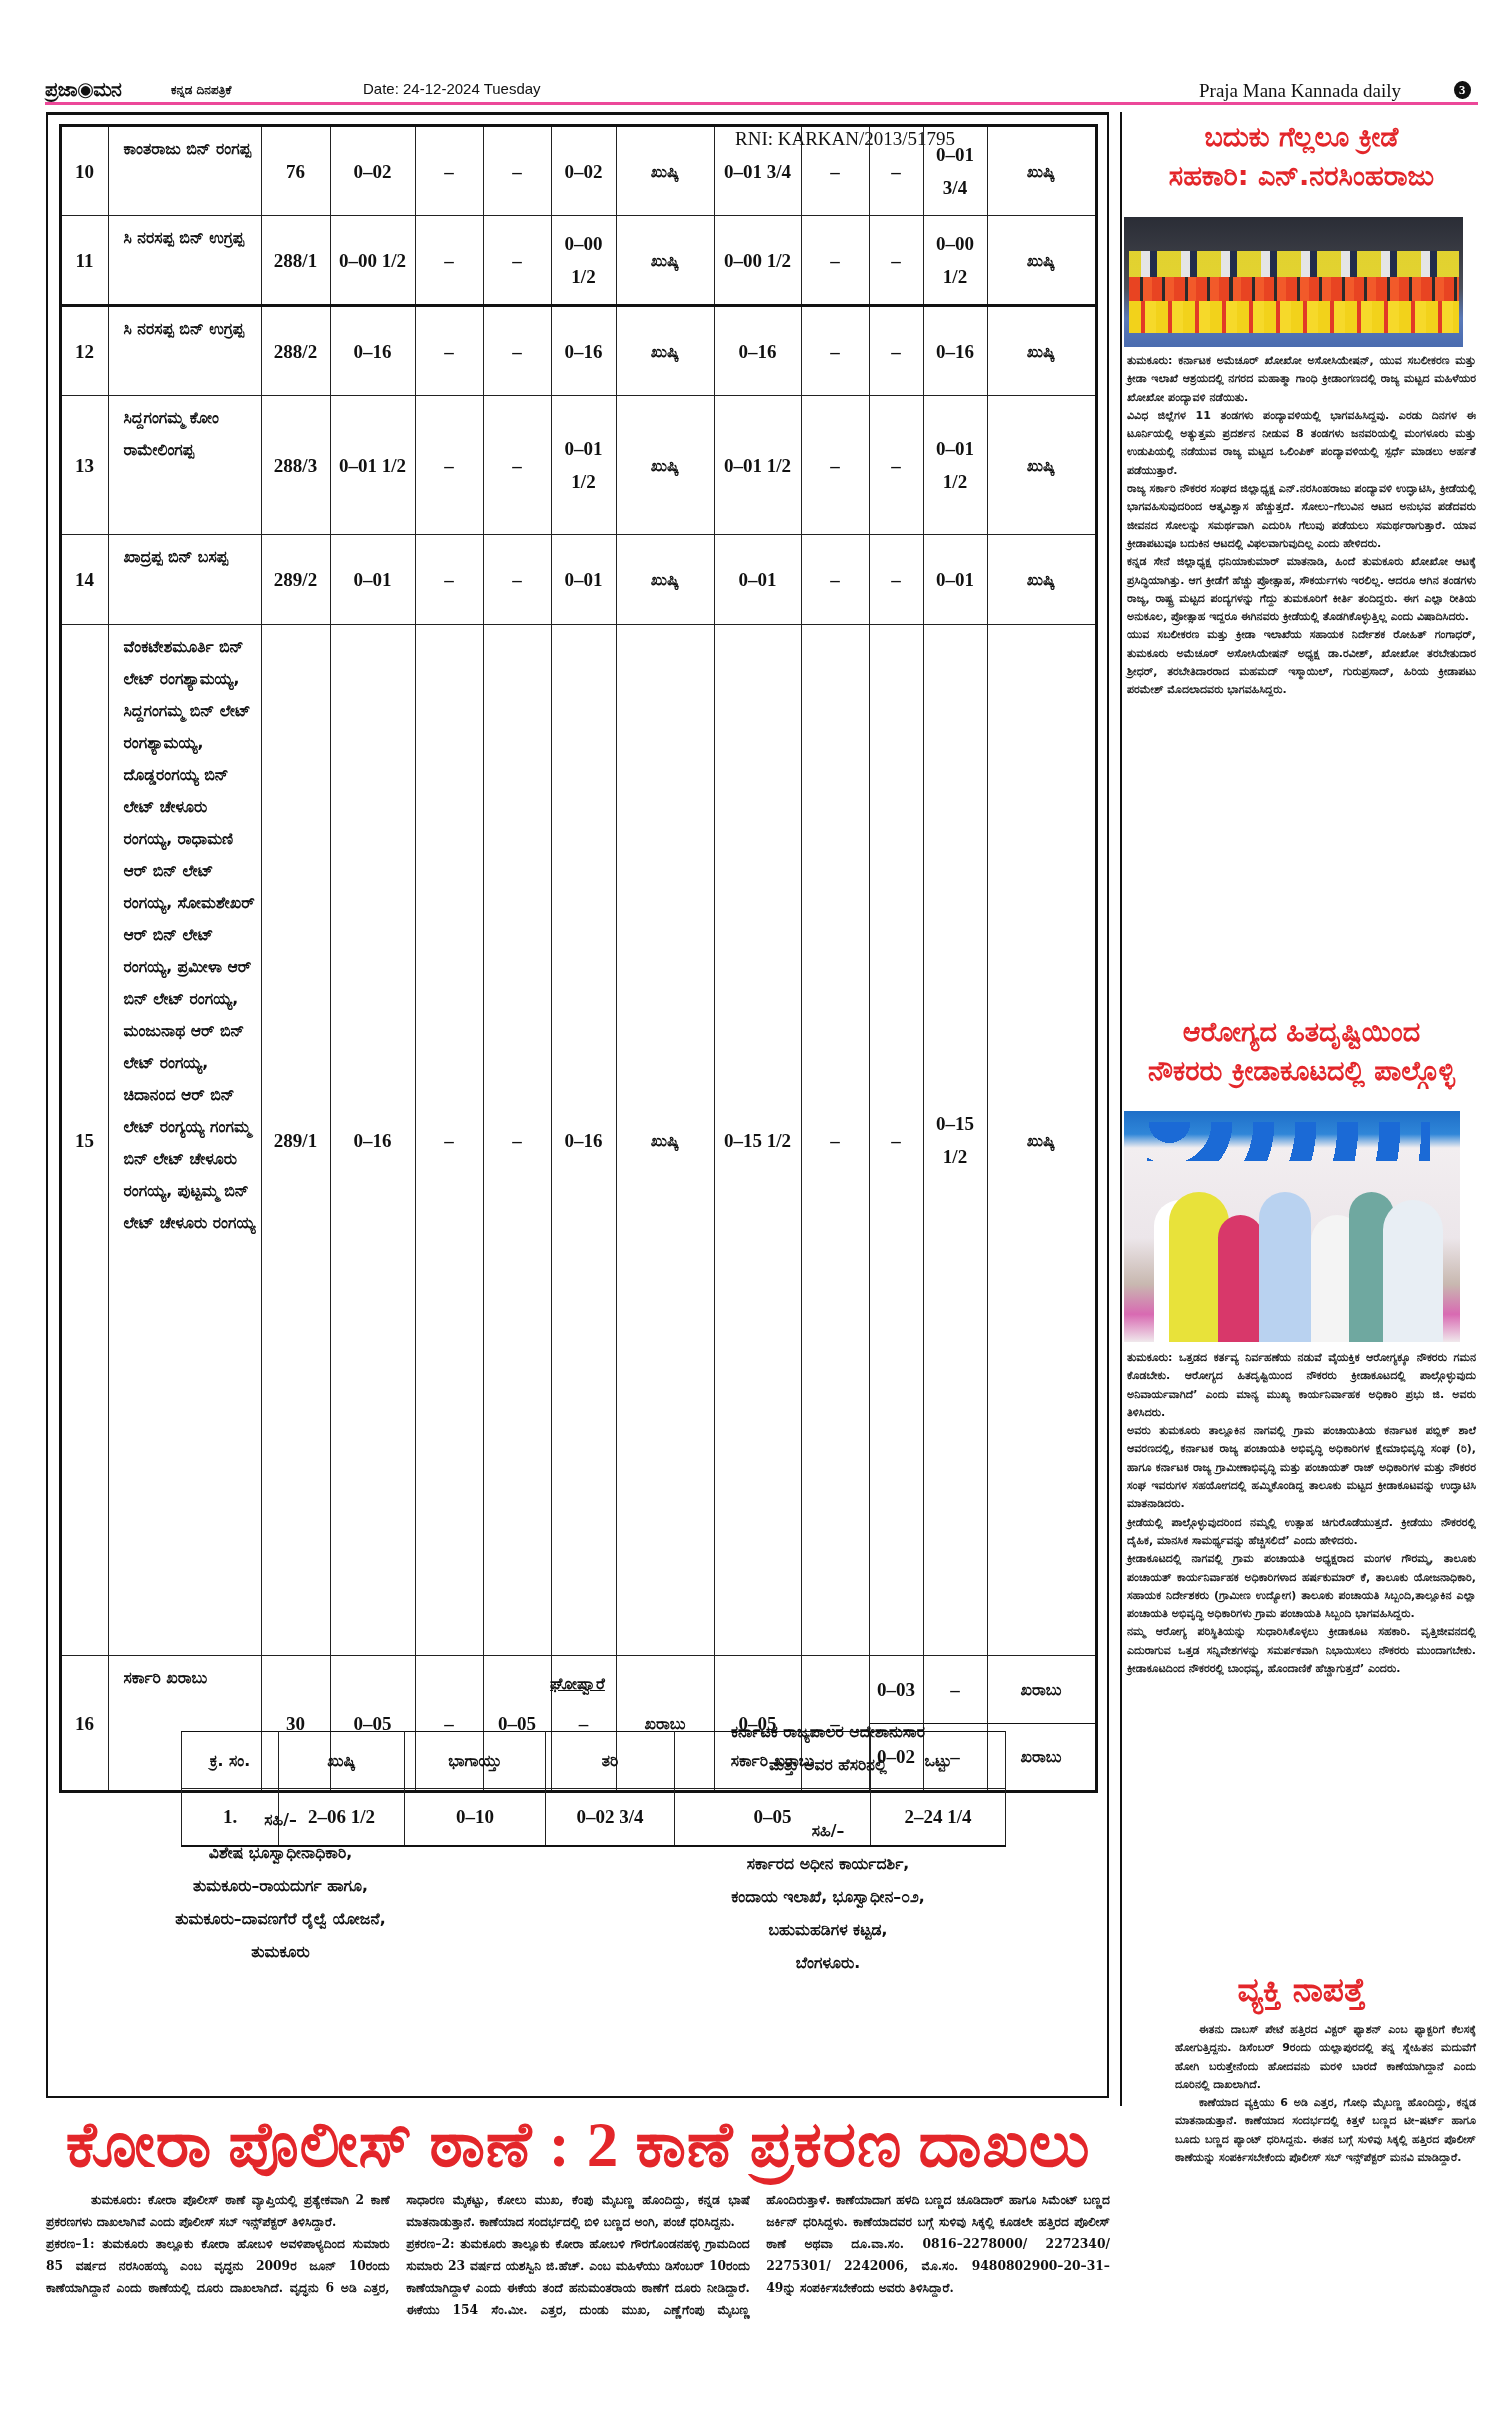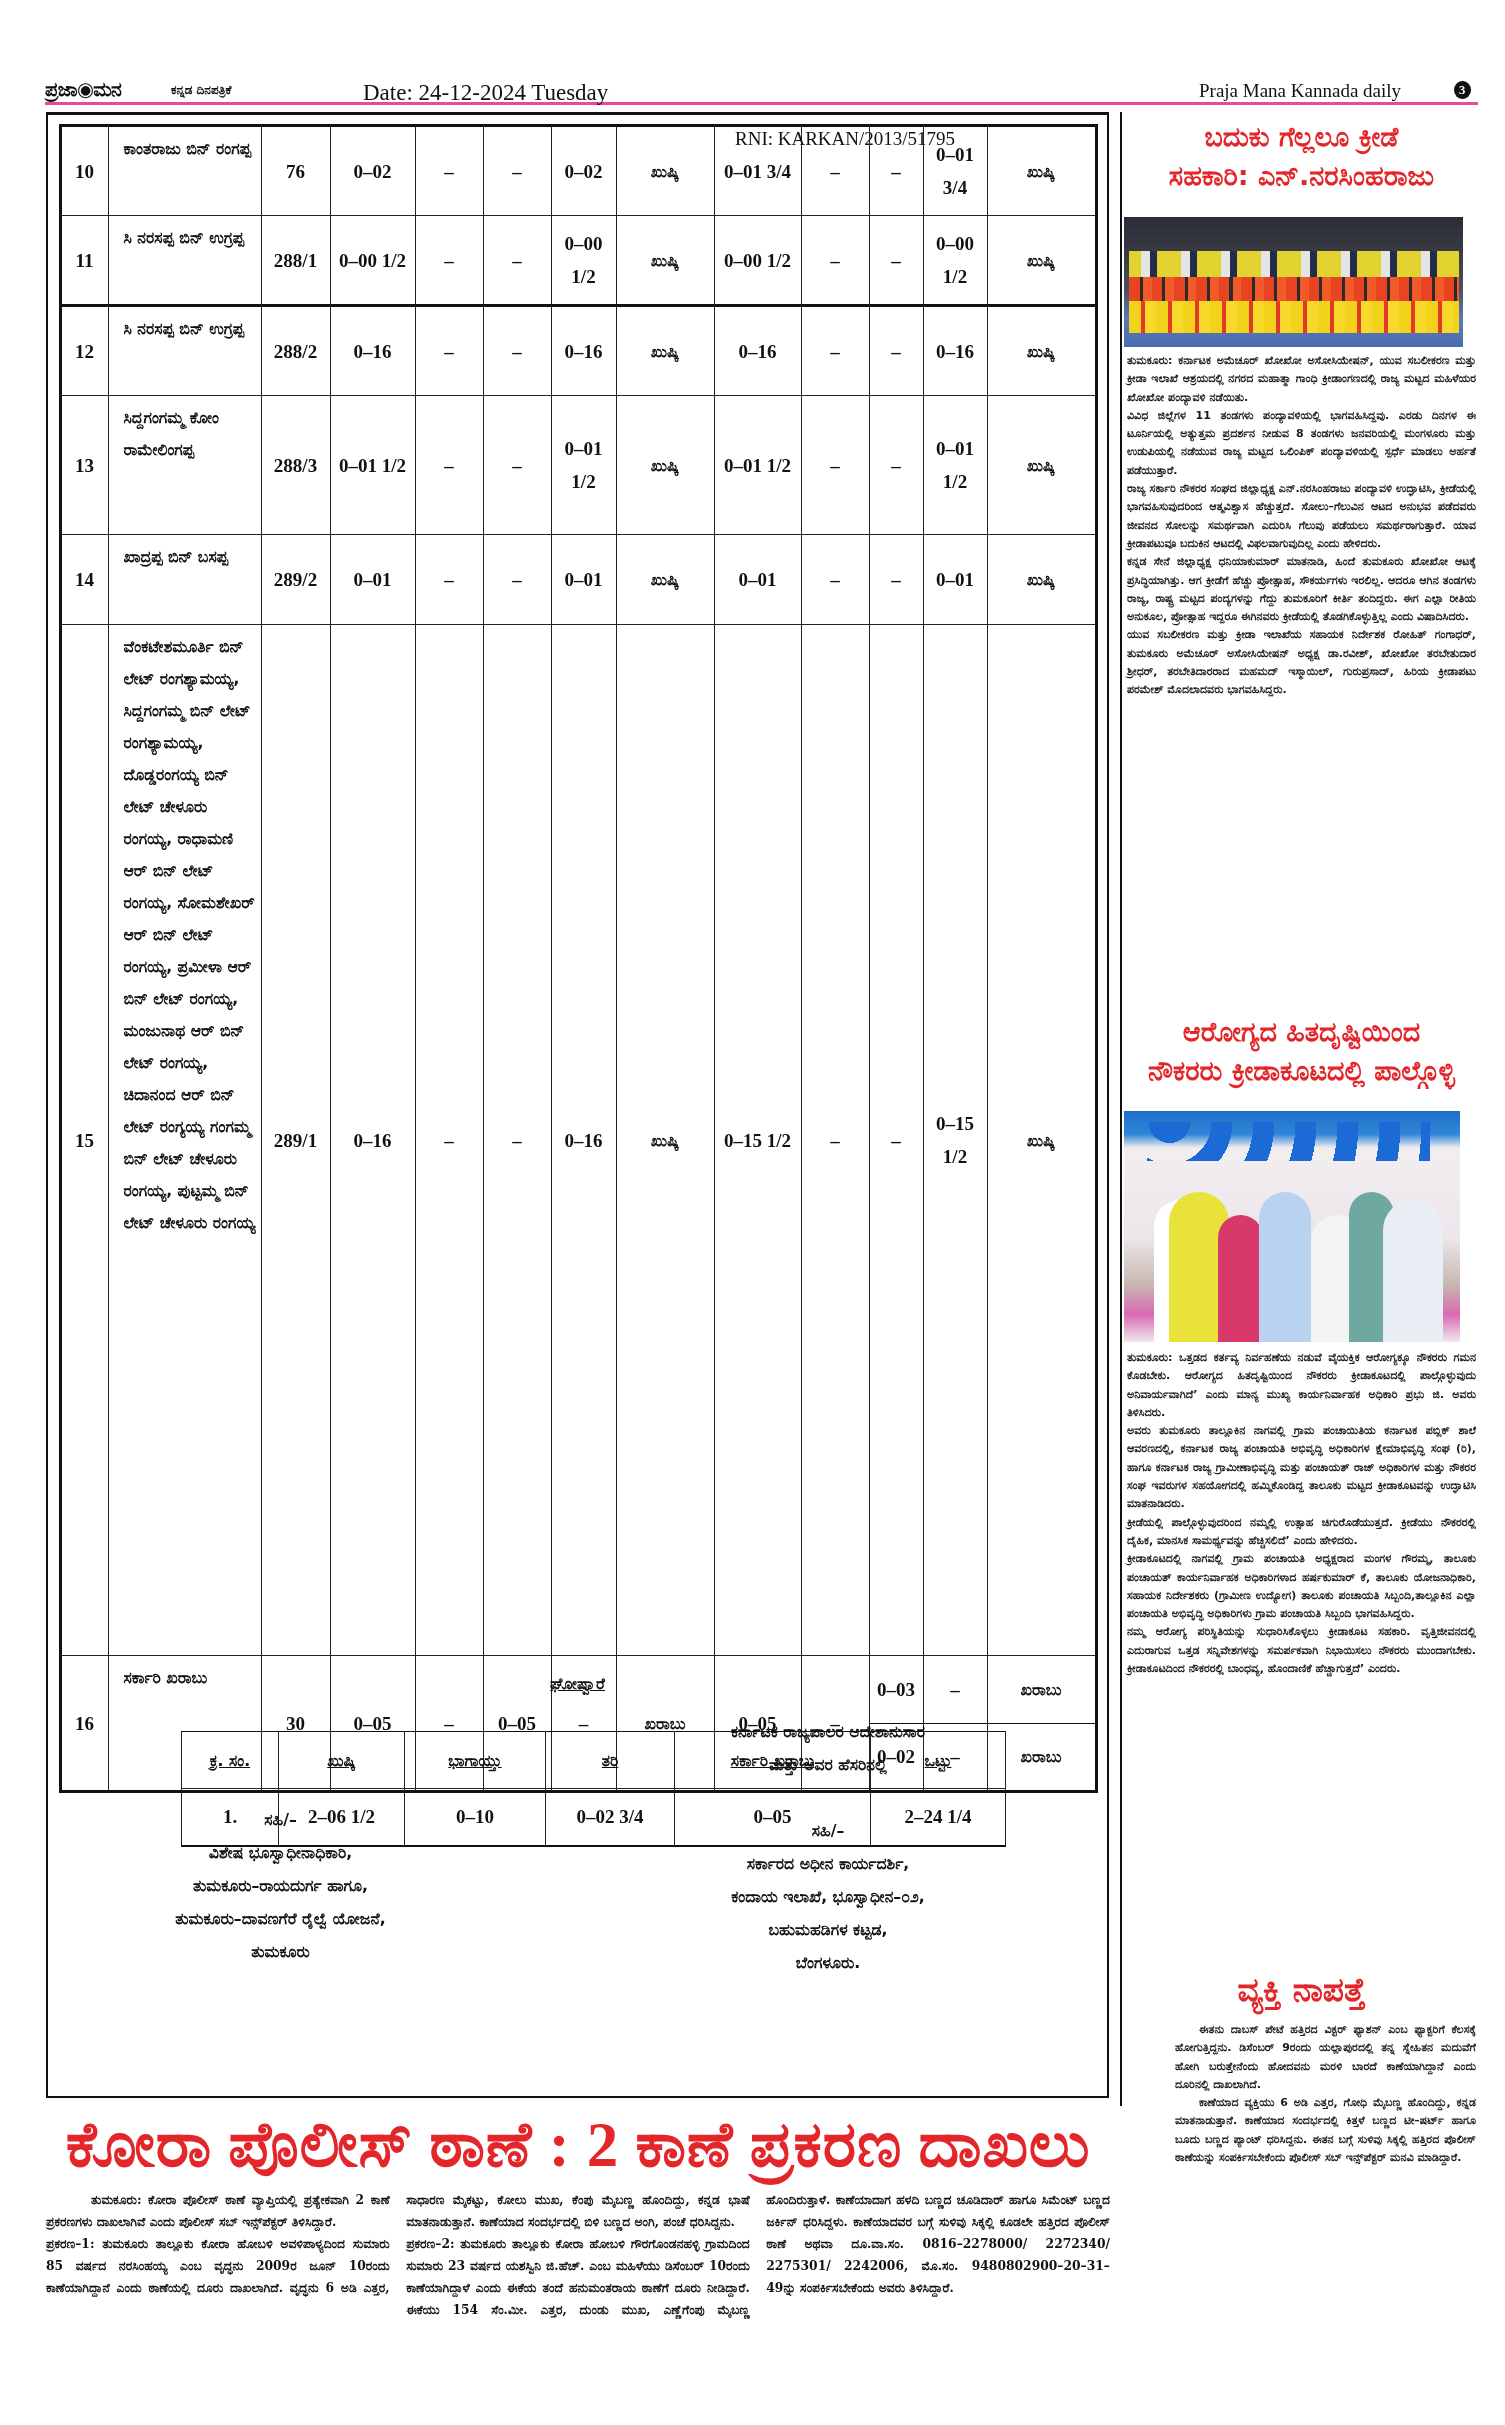--- a/index.html
+++ b/index.html
@@ -3,21 +3,21 @@
 <meta charset="utf-8">
 <style>
   * { box-sizing: border-box; margin: 0; padding: 0; }
   html, body { width: 1505px; height: 2426px; background: #ffffff; overflow: hidden; }
   body { position: relative; font-family: "DejaVu Serif", serif; color: #111; }
 
   
   .masthead { position: absolute; left: 45px; top: 78px; width: 1433px; height: 27px; border-bottom: 3px solid #ec4899; }
   .mh-logo { position: absolute; left: 0; top: 0; font-family: "DejaVu Sans", sans-serif; font-weight: bold; font-size: 19.5px; letter-spacing: -0.7px; }
   .mh-sub { position: absolute; left: 126px; top: 4.5px; font-family: "DejaVu Sans", sans-serif; font-weight: bold; font-size: 12px; }
-  .mh-date { position: absolute; left: 318px; top: 1.5px; font-family: Liberation Serif, serif; font-size: 23px; }
+  .mh-date { position: absolute; left: 318px; top: 1.5px; font-family: Liberation Sans, sans-serif; font-size: 15px; }
   .mh-rni  { position: absolute; left: 690px; top: 1.5px; font-family: "Liberation Serif", serif; font-size: 19px; margin-top: 48px; }
   .mh-name { position: absolute; left: 1154px; top: 1.5px; font-family: "Liberation Serif", serif; font-size: 19px; }
   .mh-page { position: absolute; right: 7.5px; top: 3px; width: 16.5px; height: 18px; border-radius: 50%; background: #111; color: #fff; font-family: "Liberation Serif", serif; font-weight: bold; font-size: 12.7px; text-align: center; line-height: 18px; }
 
   
   .notice { position: absolute; left: 46px; top: 112px; width: 1063px; height: 1986px; border: 2.2px solid #111; border-top-width: 3px; }
   .vrule { position: absolute; left: 1120px; top: 112px; width: 2.2px; height: 1994px; background: #111; }
 
   table.land { position: absolute; left: 10.5px; top: 9px; width: 1037px; border-collapse: collapse; table-layout: fixed; border: 3px solid #111; }
   table.land td { border: 1.1px solid #222; text-align: center; vertical-align: middle; font-family: "Liberation Serif", serif; font-weight: bold; font-size: 19px; line-height: 33px; padding: 1.5px 3px; }
@@ -25,21 +25,21 @@
   table.land td.kan { font-family: "DejaVu Sans", sans-serif; font-size: 15.7px; }
   table.land tr.thick td { border-bottom: 3.7px solid #111; }
   .subcell { height: 67px; display: flex; flex-direction: column; justify-content: center; line-height: 30px; }
   .subcell + .subcell { border-top: 1.5px solid #111; }
 
   .summary-title { position: absolute; left: 0; width: 100%; top: 1559px; text-align: center; font-family: "DejaVu Sans", sans-serif; font-weight: bold; font-size: 15.7px; }
   .summary-title span { text-decoration: underline; }
 
   table.summary { position: absolute; left: 133px; top: 1616px; width: 772px; border-collapse: collapse; table-layout: fixed; }
   table.summary td { border: 1.1px solid #222; text-align: center; height: 57px; font-family: "Liberation Serif", serif; font-weight: bold; font-size: 19px; }
-  table.summary tr.head td { font-family: "DejaVu Sans", sans-serif; font-size: 15.7px; border-top: 1.9px solid #111; text-decoration: underline; }
+  table.summary tr.head td { font-family: "DejaVu Sans", sans-serif; font-size: 15.7px; border-top: 1.9px solid #111; }
   table.summary tr:last-child td { border-bottom: 2.2px solid #111; }
 
   .sig { position: absolute; text-align: center; font-family: "DejaVu Sans", sans-serif; font-weight: bold; font-size: 15.7px; line-height: 33px; }
   .sig-left { left: 75px; width: 315px; top: 1688px; }
   .sig-right { left: 585px; width: 390px; top: 1600px; }
   .sig p { margin: 0; }
   .gap { height: 33px; }
 
   
   .kora-headline { position: absolute; left: 42px; top: 2108px; width: 1072px; text-align: center; color: #e3262a; font-family: Liberation Serif, serif; font-weight: bold; font-size: 63px; line-height: 75px; letter-spacing: 0.7px; }

